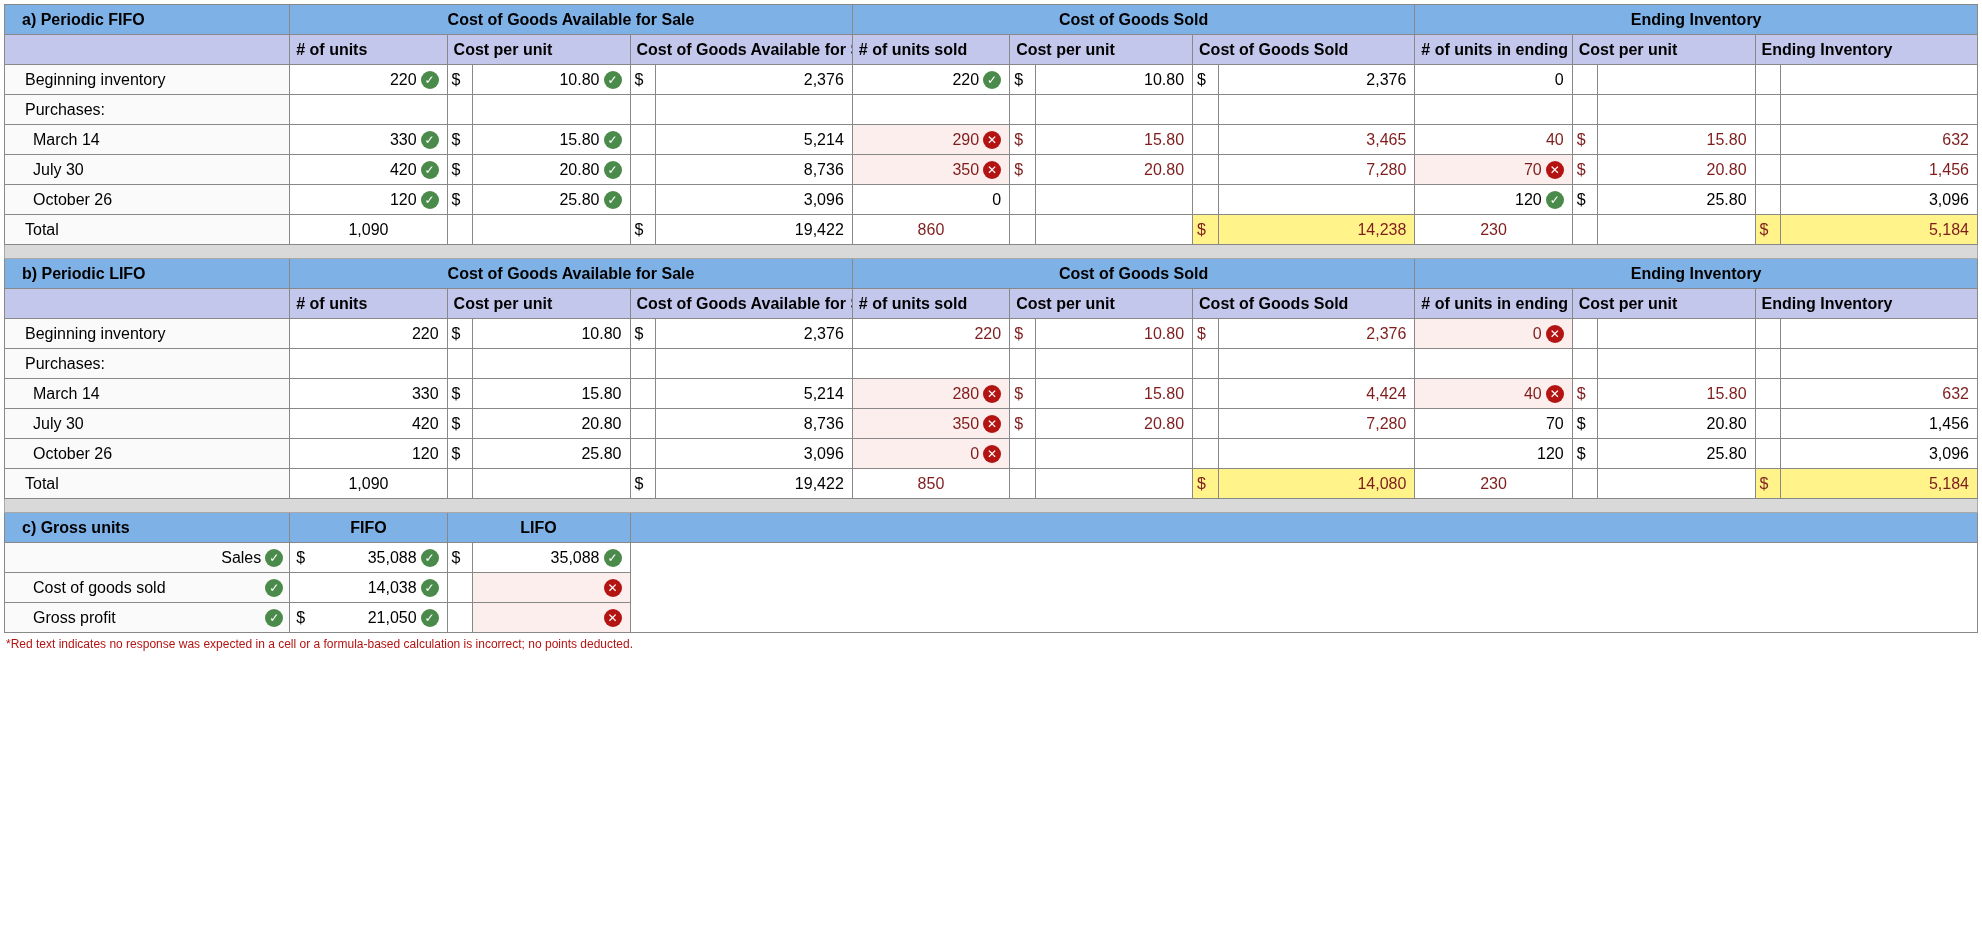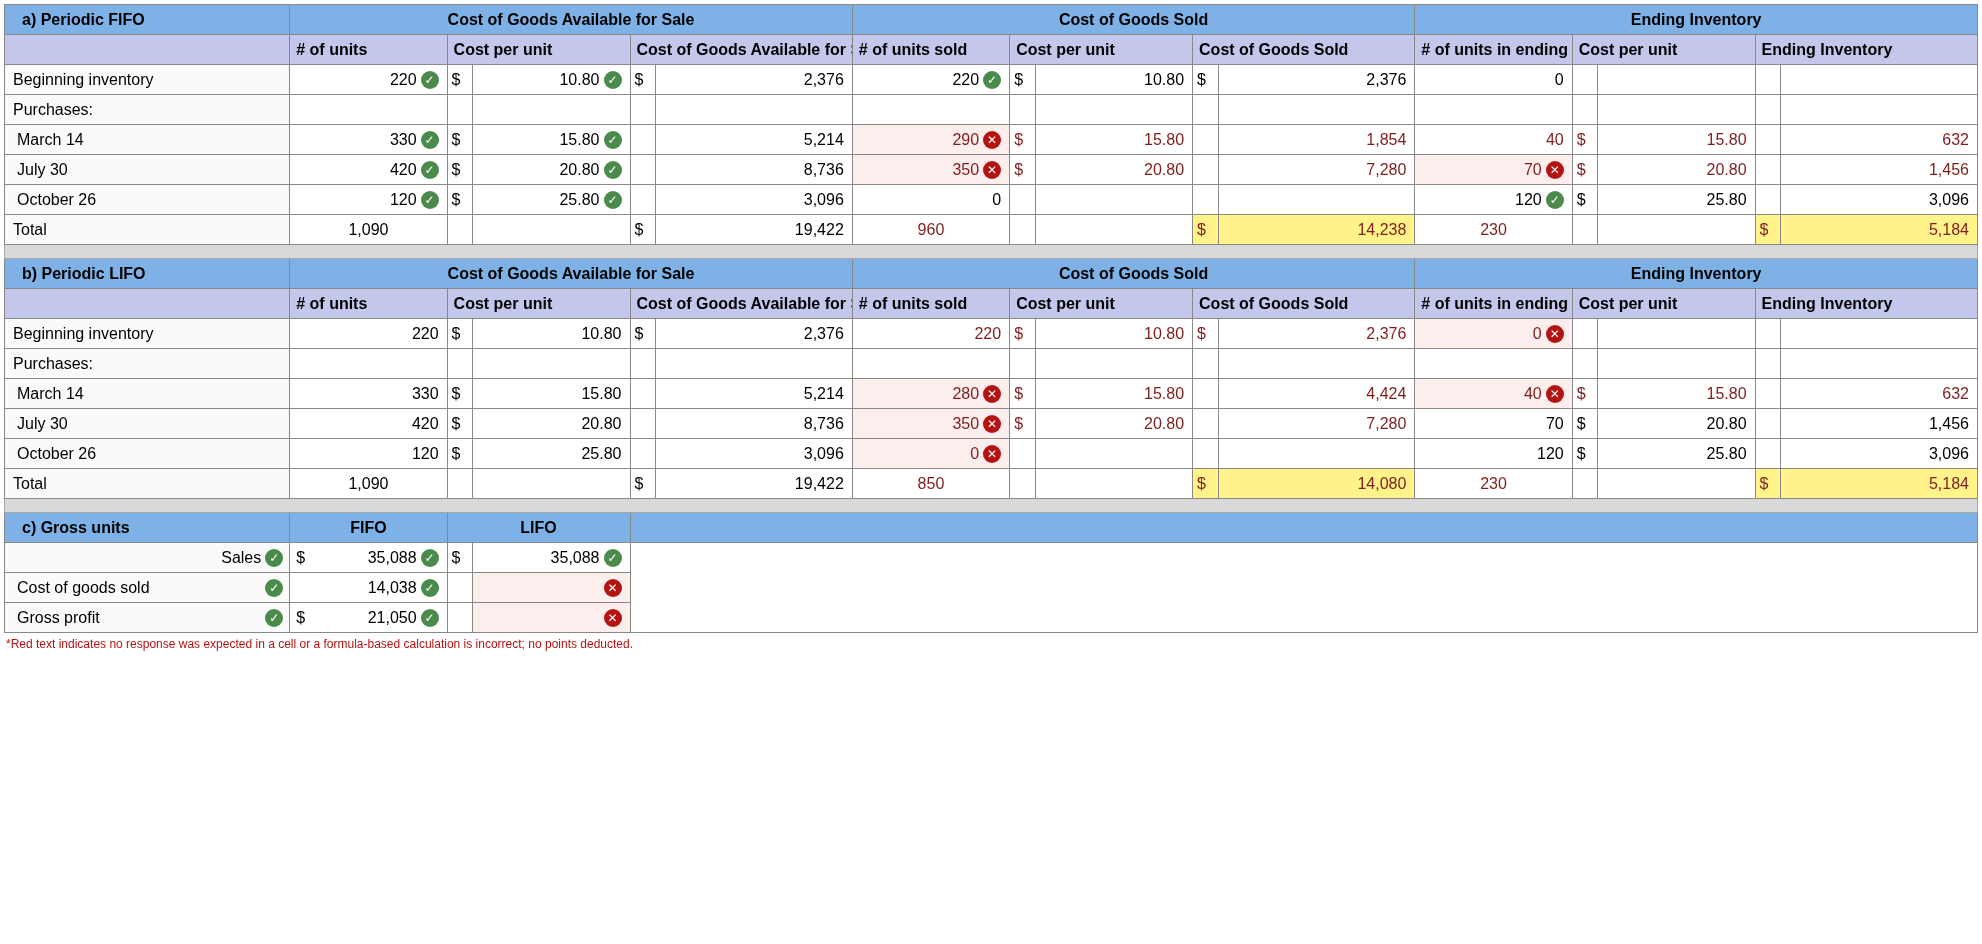--- a/index.html
+++ b/index.html
@@ -3,22 +3,22 @@
 <meta charset="utf-8">
 <style>
   * { box-sizing: border-box; margin: 0; padding: 0; }
   body { background: #fff; font-family: Arial, Helvetica, sans-serif; font-size: 16px; color: #000; padding: 4px; }
   table { border-collapse: collapse; width: 100%; table-layout: fixed; }
   td, th { border: 1px solid #888; padding: 4px 6px; height: 30px; vertical-align: middle; overflow: hidden; white-space: nowrap; }
   .hdr-blue { background: #7eb1e6; font-weight: bold; text-align: center; }
   .hdr-blue.lbl { text-align: left; padding-left: 17px; }
   .hdr-lav { background: #c4c7ec; font-weight: bold; }
   .hdr-lav.lbl { text-align: left; }
-  .rowlabel { background: #fafafa; text-align: left; padding-left: 8px; }
-  .indent { padding-left: 12px; margin-top: 28px; }
+  .rowlabel { background: #fafafa; text-align: left; padding-left: 20px; }
+  .indent { padding-left: 28px; margin-top: 28px; }
   .num { text-align: right; padding-right: 8px; }
   .ctr { text-align: center; }
   .dollar { text-align: left; width: 14px; padding: 0 0 0 4px; }
   .red { color: #7f1d1d; }
   .hl { background: #fff38a; }
   .pink { background: #fdeeee; }
   .spacer td { background: #d9d9d9; border: 1px solid #a8a8a8; height: 14px; padding: 0; }
   .icon { display: inline-flex; align-items: center; justify-content: center; width: 18px; height: 18px; border-radius: 50%; font-size: 12px; color: #fff; margin-left: 4px; vertical-align: middle; line-height: 1; }
   .icon.ok { background: #4a8a4a; }
   .icon.bad { background: #b31412; }
@@ -143,21 +143,21 @@
   <td class="num">5,214</td>
   <td class="num pink">
           <div class="cellflex">
             <span class="v red">290</span>
             <span class="icon bad">✕</span>
           </div>
         </td>
   <td class="dollar red">$</td>
   <td class="num red">15.80</td>
   <td class="dollar"></td>
-  <td class="num red">1,854</td>
+  <td class="num red">3,465</td>
   <td class="num red">40</td>
   <td class="dollar red">$</td>
   <td class="num red">15.80</td>
   <td class="dollar"></td>
   <td class="num red">632</td>
 </tr>
 <tr>
   <td class="rowlabel indent">July 30</td>
   <td class="num">
           <div class="cellflex">
@@ -228,21 +228,21 @@
   <td class="dollar"></td>
   <td class="num">3,096</td>
 </tr>
 <tr>
   <td class="rowlabel">Total</td>
   <td class="ctr">1,090</td>
   <td class="dollar"></td>
         <td></td>
   <td class="dollar">$</td>
   <td class="num">19,422</td>
-  <td class="ctr red">960</td>
+  <td class="ctr red">860</td>
   <td class="dollar"></td>
         <td></td>
   <td class="dollar red hl">$</td>
   <td class="num red hl">14,238</td>
   <td class="ctr red">230</td>
   <td class="dollar"></td>
         <td></td>
   <td class="dollar red hl">$</td>
   <td class="num red hl">5,184</td>
 </tr>

